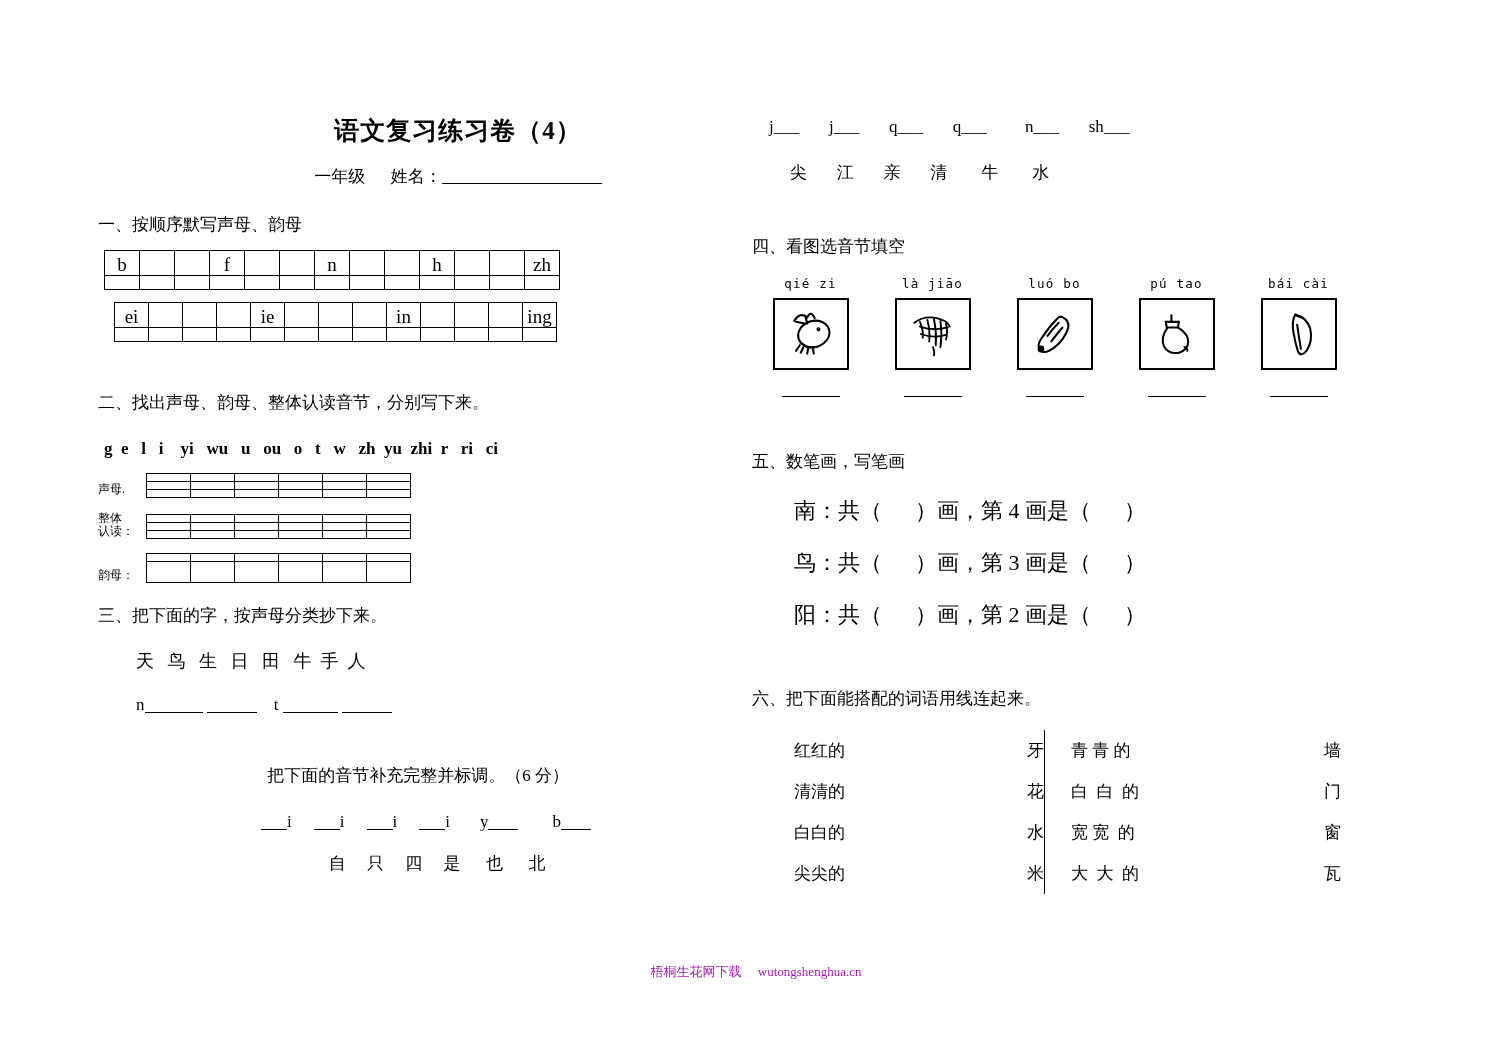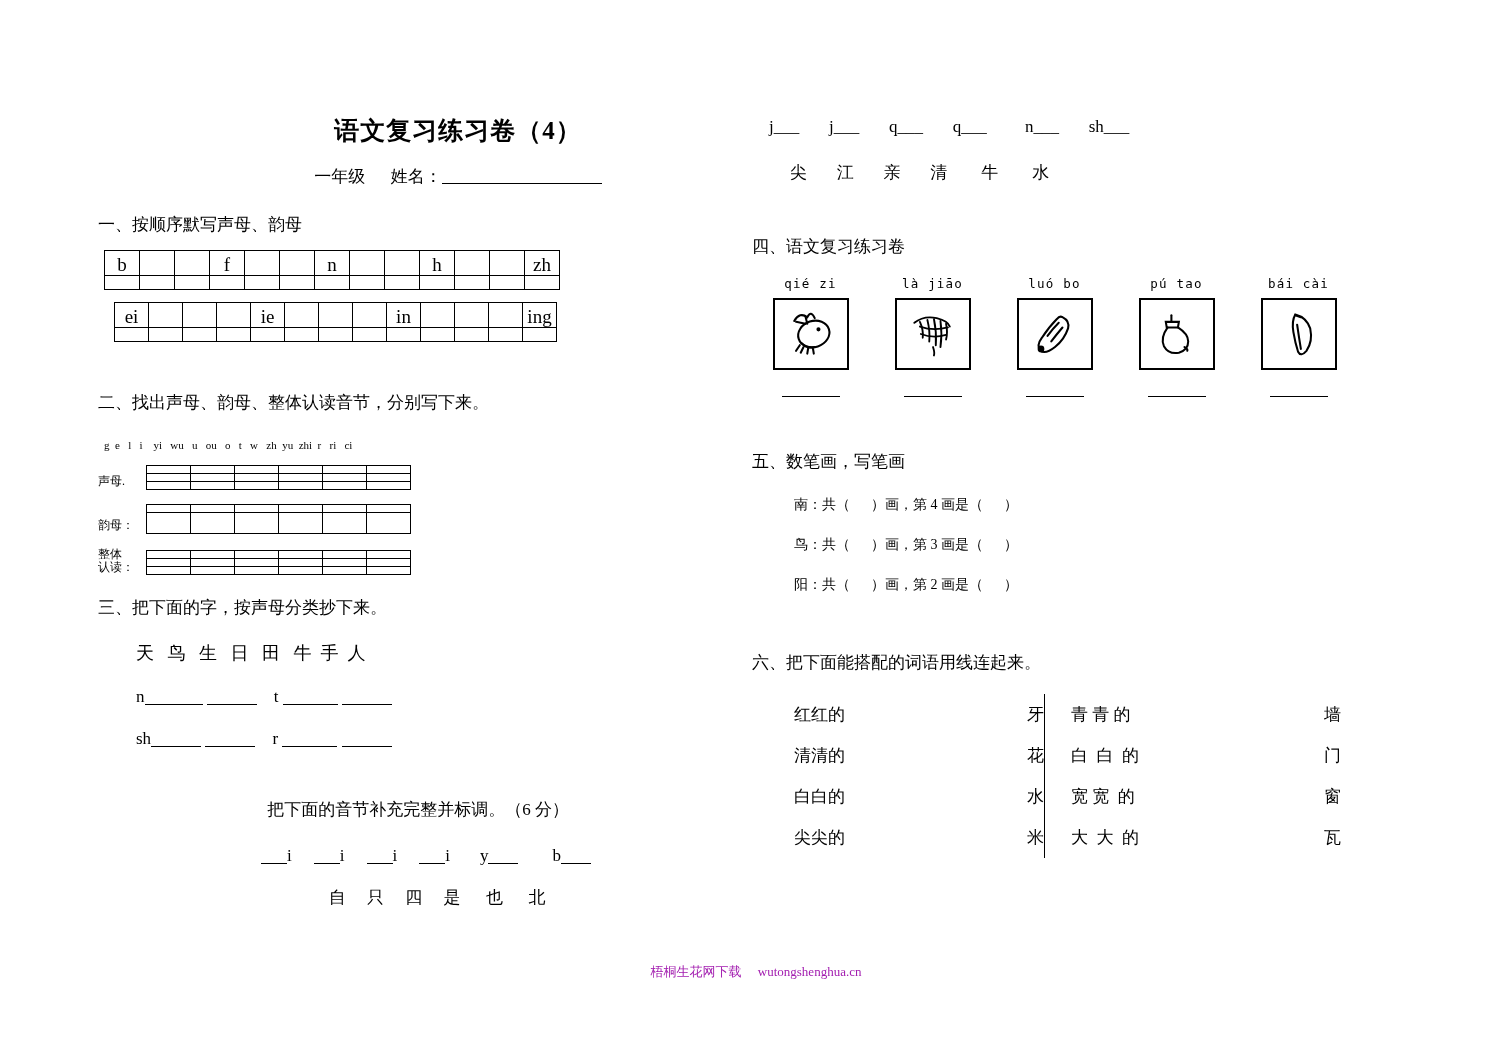--- a/index.html
+++ b/index.html
@@ -35,22 +35,22 @@
   }
   .pin-table tr.big td{height:24px;vertical-align:bottom;}
   .pin-table tr.small td{height:13px;}
   .tbl1 td{width:34px;}
   .tbl2 td{width:33px;}
   .tbl-wrap1{margin-left:6px;}
   .tbl-wrap2{margin-left:16px;margin-top:10px;}
 
   
   .pylist{
-    font-size:11px;margin-top:24px;margin-left:6px;
-    letter-spacing:0px;white-space:pre;
+    font-size:17px;margin-top:24px;margin-left:6px;
+    letter-spacing:0px;white-space:pre;font-weight:bold;
   }
   .cls-row{display:flex;align-items:flex-end;margin-top:14px;}
   .cls-lab{
     font-size:12px;width:46px;line-height:1.05;
     margin-right:2px;padding-bottom:2px;white-space:pre-line;
   }
   .cls-table{border-collapse:collapse;table-layout:fixed;}
   .cls-table td{border:1px solid #000;width:43px;padding:0;}
   .cls-table tr.thin td{height:7px;}
   .cls-table tr.tall td{height:20px;}
@@ -83,21 +83,21 @@
     font-size:12.5px;letter-spacing:1.2px;margin-bottom:6px;height:16px;
   }
   .pic-box{
     width:72px;height:68px;border:2px solid #000;margin:0 auto;
     display:flex;align-items:center;justify-content:center;background:#fff;
   }
   .pic-ans{width:58px;border-bottom:1.5px solid #000;margin:26px auto 0 auto;height:0;}
 
   
   .sec5{margin-top:52px;}
-  .stroke-line{font-size:14px;margin-top:22px;margin-left:42px;white-space:pre;}
+  .stroke-line{font-size:22px;margin-top:22px;margin-left:42px;white-space:pre;}
 
   
   .sec6{margin-top:56px;}
   .match-wrap{display:flex;margin-top:18px;}
   .match-left{width:250px;margin-left:42px;}
   .match-div{border-left:1.5px solid #000;margin:0 26px 0 0;}
   .match-right{width:270px;}
   .m-row{display:flex;justify-content:space-between;font-size:17px;height:41px;align-items:center;}
   .m-a{white-space:pre;}
   .m-b{white-space:pre;}
@@ -227,44 +227,20 @@
                 <td></td>
                 <td></td>
                 <td></td>
                 <td></td>
               </tr>
         </tbody>
           </table>
       </div>
 
       <div class="cls-row">
-        <div class="cls-lab">韵母：</div>
-        <table class="cls-table">
-          <tbody>
-              <tr class="thin" id="c2r1">
-                <td></td>
-                <td></td>
-                <td></td>
-                <td></td>
-                <td></td>
-                <td></td>
-              </tr>
-              <tr class="tall" id="c2r2">
-                <td></td>
-                <td></td>
-                <td></td>
-                <td></td>
-                <td></td>
-                <td></td>
-              </tr>
-        </tbody>
-          </table>
-      </div>
-
-      <div class="cls-row">
         <div class="cls-lab">整体
 认读：</div>
         <table class="cls-table">
           <tbody>
               <tr class="thin" id="c3r1">
                 <td></td>
                 <td></td>
                 <td></td>
                 <td></td>
                 <td></td>
@@ -282,45 +258,68 @@
                 <td></td>
                 <td></td>
                 <td></td>
                 <td></td>
                 <td></td>
                 <td></td>
               </tr>
         </tbody>
           </table>
       </div>
+
+      <div class="cls-row">
+        <div class="cls-lab">韵母：</div>
+        <table class="cls-table">
+          <tbody>
+              <tr class="thin" id="c2r1">
+                <td></td>
+                <td></td>
+                <td></td>
+                <td></td>
+                <td></td>
+                <td></td>
+              </tr>
+              <tr class="tall" id="c2r2">
+                <td></td>
+                <td></td>
+                <td></td>
+                <td></td>
+                <td></td>
+                <td></td>
+              </tr>
+        </tbody>
+          </table>
+      </div>
     </div>
 
     <div style="margin-top:20px;">
       <div class="q-head">三、把下面的字，按声母分类抄下来。</div>
       <div class="hanzi-row indent">天   鸟   生   日   田   牛  手  人</div>
 
       <div class="blank-row indent"><span>n</span><span class="ul ul58"></span> <span class="ul ul50"></span>    <span>t</span> <span class="ul ul55"></span> <span class="ul ul50"></span></div>
 
-      <div class="blank-row indent"><span>sh</span><span class="ul ul50"></span> <span class="ul ul50"></span>    <span>r</span> <span class="ul ul55"></span> <span class="ul ul50"></span></div>
     </div>
 
     <div class="sec-extra">
       <div class="q-head">把下面的音节补充完整并标调。（6 分）</div>
       <div class="tone-row indent" id="tone-row"><span style="margin-right: 22px;"><span class="ul-pre"></span><span>i</span></span><span style="margin-right: 22px;"><span class="ul-pre"></span><span>i</span></span><span style="margin-right: 22px;"><span class="ul-pre"></span><span>i</span></span><span style="margin-right: 30px;"><span class="ul-pre"></span><span>i</span></span><span style="margin-right: 34px;"><span>y</span><span class="ul-post"></span></span><span style="margin-right: 22px;"><span>b</span><span class="ul-post"></span></span></div>
       <div class="char-row indent">自     只     四     是      也      北</div>
     </div>
   </div>
 
   <div class="col-right">
 
     <div class="rt-tone indent">j___       j___       q___       q___         n___       sh___</div>
     <div class="rt-char indent">尖       江       亲       清        牛        水</div>
 
     <div class="sec4">
-      <div class="q-head">四、语文复习练习卷</div>
+      <div class="q-head">四、看图选音节填空</div>
       <div class="pic-strip" id="pic-strip">
           <div class="pic-cell">
             <div class="pic-py">qié zi</div>
             <div class="pic-box">
               <svg viewBox="0 0 60 60" width="58" height="56">
                 <g fill="none" stroke="#000" stroke-width="2.2" stroke-linecap="round">
                   <path d="M12 16 Q18 6 26 12 Q30 4 34 13"></path>
                   <path d="M14 17 L24 19 M24 11 L26 19"></path>
                   <ellipse cx="33" cy="30" rx="17" ry="14" transform="rotate(-18 33 30)"></ellipse>
                   <path d="M20 40 Q26 46 34 44 M18 42 L14 48 M22 44 L19 50 M27 45 L26 51 M32 45 L33 51"></path>

